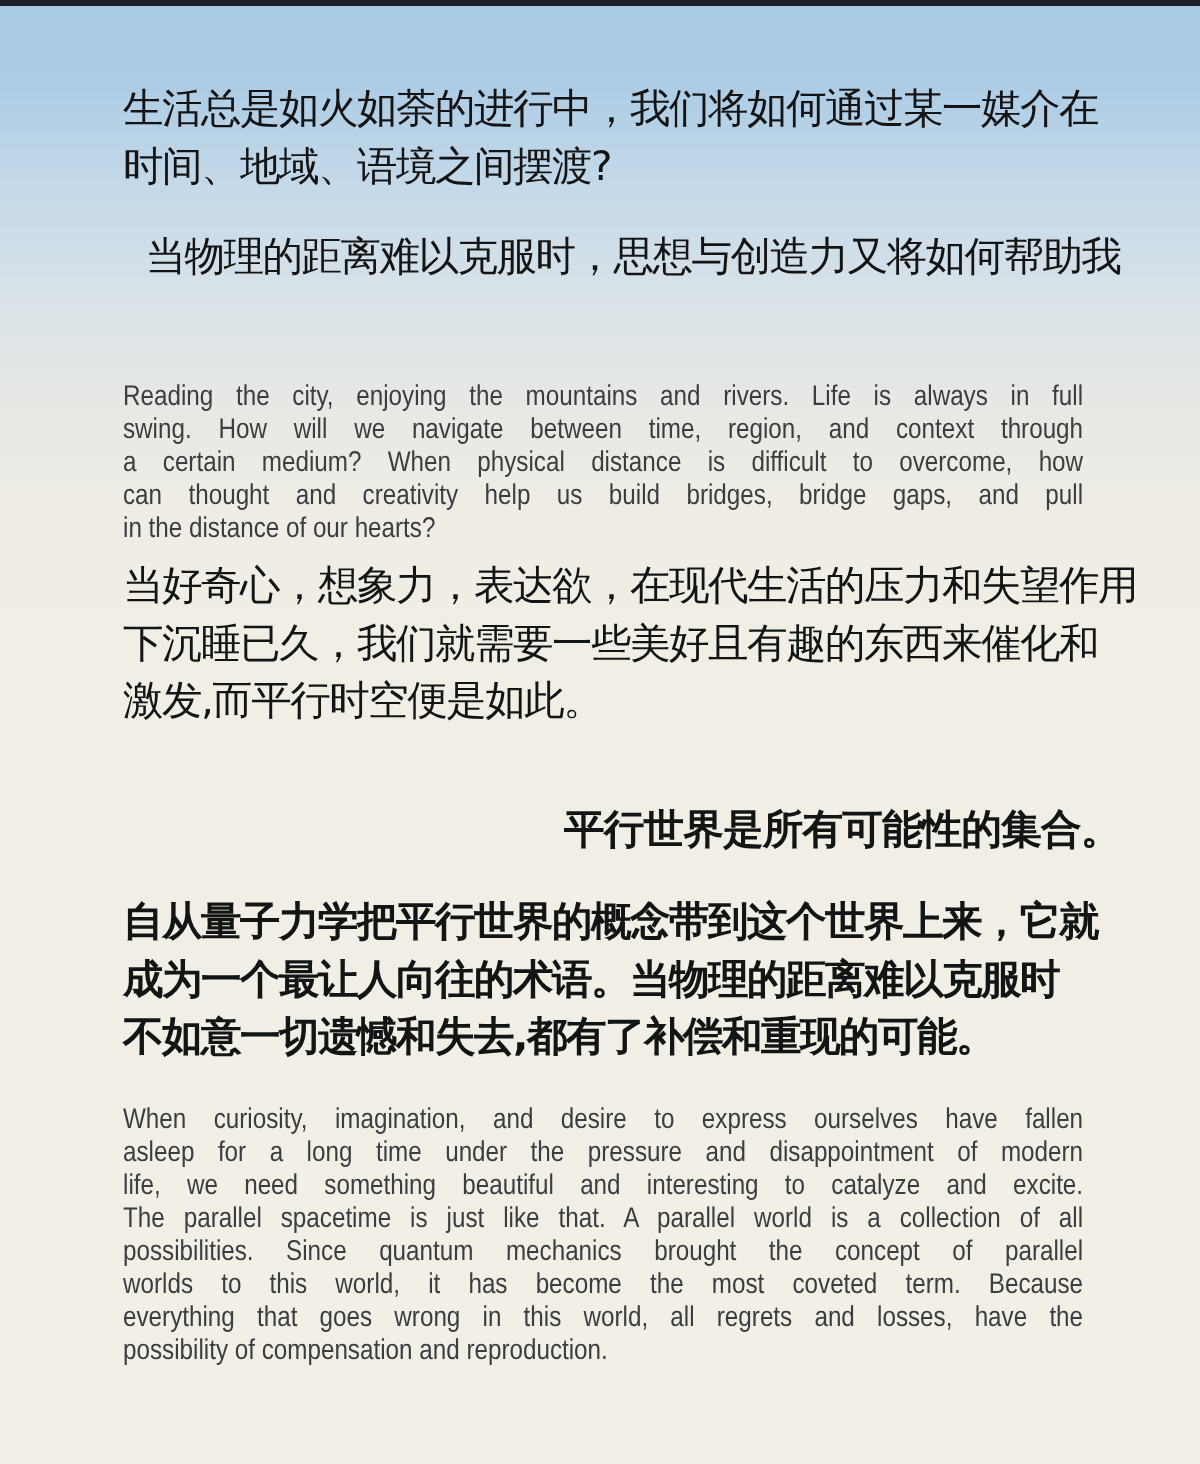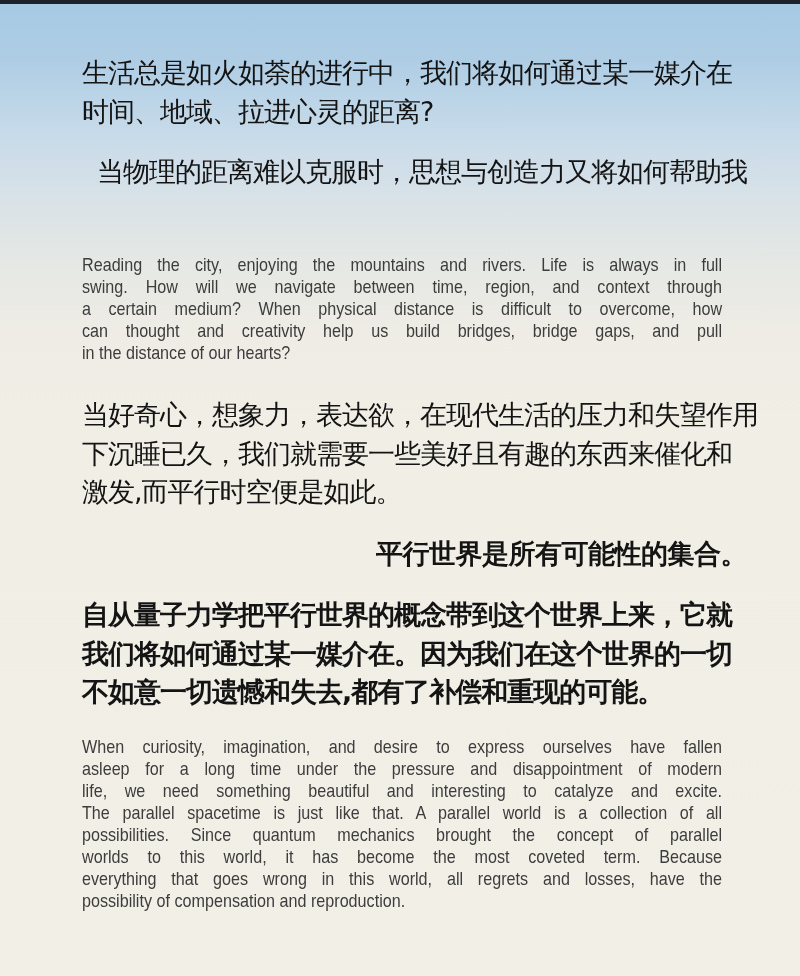--- a/index.html
+++ b/index.html
@@ -51,34 +51,34 @@
     color:var(--en-color);
   }
   .en .eline{height:22px;}
   .en .eline.jus{
     text-align:justify;
     text-align-last:justify;
   }
   #cn-p1{top:54px;}
   #cn-p2{top:153px;text-align:right;}
   #en-p1{top:254px;}
-  #cn-p3{top:396px;}
+  #cn-p3{top:372px;}
   #heading{top:535px;text-align:right;}
   #cn-p4{top:596px;font-weight:bold;}
   #en-p2{top:736px;}
 </style>
 </head>
 <body>
 
 <div class="page">
   <div class="top-strip"></div>
 
   <div class="cn" id="cn-p1">
     <div class="cnline">生活总是如火如荼的进行中，我们将如何通过某一媒介在</div>
-    <div class="cnline">时间、地域、拉进心灵的距离?</div>
+    <div class="cnline">时间、地域、语境之间摆渡?</div>
   </div>
 
   <div class="cn" id="cn-p2">
     <div class="cnline">当物理的距离难以克服时，思想与创造力又将如何帮助我</div>
   </div>
 
   <div class="en" id="en-p1">
     <div class="eline jus">Reading the city, enjoying the mountains and rivers. Life is always in full</div>
     <div class="eline jus">swing. How will we navigate between time, region, and context through</div>
     <div class="eline jus">a certain medium? When physical distance is difficult to overcome, how</div>
@@ -91,21 +91,21 @@
     <div class="cnline">下沉睡已久，我们就需要一些美好且有趣的东西来催化和</div>
     <div class="cnline">激发,而平行时空便是如此。</div>
   </div>
 
   <div class="cn head" id="heading">
     <div class="cnline">平行世界是所有可能性的集合。</div>
   </div>
 
   <div class="cn" id="cn-p4">
     <div class="cnline">自从量子力学把平行世界的概念带到这个世界上来，它就</div>
-    <div class="cnline">我们将如何通过某一媒介在。因为我们在这个世界的一切</div>
+    <div class="cnline">成为一个最让人向往的术语。当物理的距离难以克服时</div>
     <div class="cnline">不如意一切遗憾和失去,都有了补偿和重现的可能。</div>
   </div>
 
   <div class="en" id="en-p2">
     <div class="eline jus">When curiosity, imagination, and desire to express ourselves have fallen</div>
     <div class="eline jus">asleep for a long time under the pressure and disappointment of modern</div>
     <div class="eline jus">life, we need something beautiful and interesting to catalyze and excite.</div>
     <div class="eline jus">The parallel spacetime is just like that. A parallel world is a collection of all</div>
     <div class="eline jus">possibilities. Since quantum mechanics brought the concept of parallel</div>
     <div class="eline jus">worlds to this world, it has become the most coveted term. Because</div>

